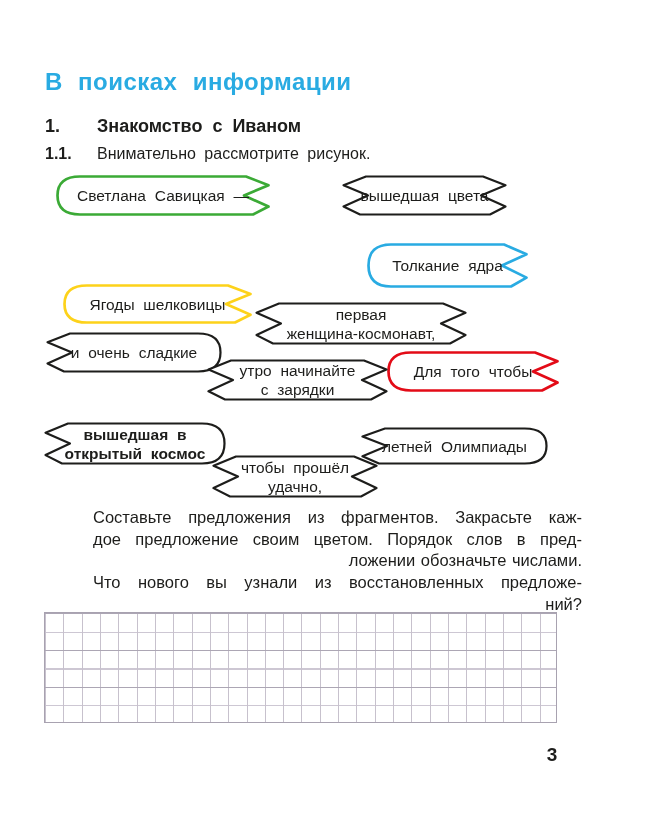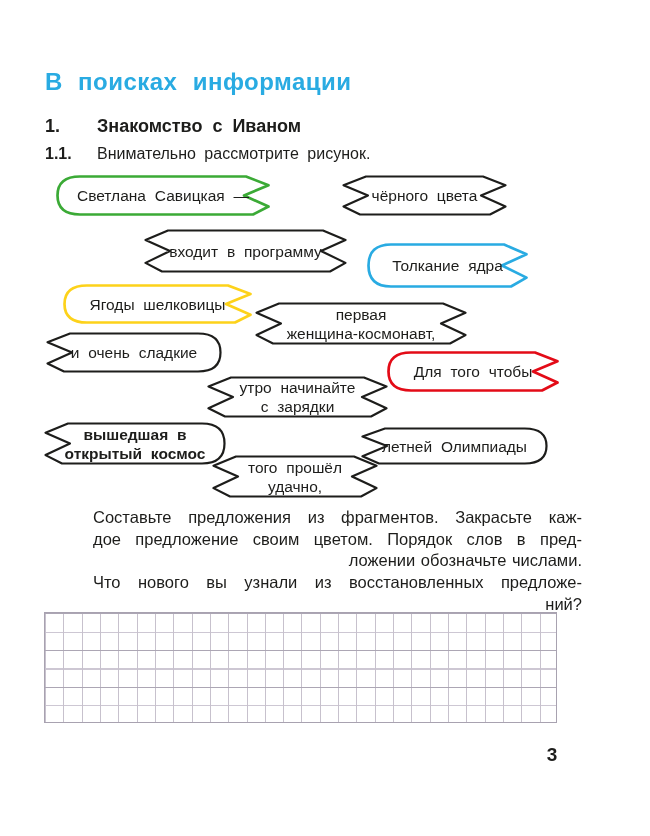--- a/index.html
+++ b/index.html
@@ -67,29 +67,21 @@
         </svg>
         <div class="btext">
           <div>Светлана Савицкая —</div>
         </div>
       </div>
       <div class="banner" style="left: 342px; top: 175px; width: 165px; height: 41px;">
         <svg width="165" height="41" viewBox="0 0 165 41">
           <path d="M 24 1.5 L 141 1.5 L 163.5 10.25 L 139 20.5 L 163.5 31.57 L 148 39.5 L 18 39.5 L 1.5 31.57 L 26 20.5 L 1.5 10.25 Z" fill="#ffffff" stroke="#1d1d1b" stroke-width="2.2" stroke-linejoin="round"></path>
         </svg>
         <div class="btext">
-          <div>чёрного цвета</div>
-        </div>
-      </div>
-      <div class="banner" style="left: 144px; top: 229px; width: 203px; height: 44px;">
-        <svg width="203" height="44" viewBox="0 0 203 44">
-          <path d="M 24 1.5 L 179 1.5 L 201.5 11 L 177 22 L 201.5 33.88 L 186 42.5 L 18 42.5 L 1.5 33.88 L 26 22 L 1.5 11 Z" fill="#ffffff" stroke="#1d1d1b" stroke-width="2.2" stroke-linejoin="round"></path>
-        </svg>
-        <div class="btext">
-          <div>входит в программу</div>
+          <div>вышедшая цвета</div>
         </div>
       </div>
       <div class="banner" style="left: 367px; top: 243px; width: 161px; height: 45px;">
         <svg width="161" height="45" viewBox="0 0 161 45">
           <path d="M 24 1.5 L 137 1.5 L 159.5 11.25 L 135 22.5 L 159.5 34.65 L 144 43.5 L 24 43.5 Q 1.5 43.5 1.5 22.5 Q 1.5 1.5 24 1.5 Z" fill="#ffffff" stroke="#29abe2" stroke-width="2.7" stroke-linejoin="round"></path>
         </svg>
         <div class="btext">
           <div>Толкание ядра</div>
         </div>
       </div>
@@ -119,21 +111,21 @@
         </div>
       </div>
       <div class="banner" style="left: 387px; top: 351px; width: 172px; height: 41px;">
         <svg width="172" height="41" viewBox="0 0 172 41">
           <path d="M 24 1.5 L 148 1.5 L 170.5 10.25 L 146 20.5 L 170.5 31.57 L 155 39.5 L 24 39.5 Q 1.5 39.5 1.5 20.5 Q 1.5 1.5 24 1.5 Z" fill="#ffffff" stroke="#e30b17" stroke-width="2.7" stroke-linejoin="round"></path>
         </svg>
         <div class="btext">
           <div>Для того чтобы</div>
         </div>
       </div>
-      <div class="banner" style="left: 207px; top: 376px; width: 181px; height: 42px;">
+      <div class="banner" style="left: 207px; top: 359px; width: 181px; height: 42px;">
         <svg width="181" height="42" viewBox="0 0 181 42">
           <path d="M 24 1.5 L 157 1.5 L 179.5 10.5 L 155 21 L 179.5 32.34 L 164 40.5 L 18 40.5 L 1.5 32.34 L 26 21 L 1.5 10.5 Z" fill="#ffffff" stroke="#1d1d1b" stroke-width="2.2" stroke-linejoin="round"></path>
         </svg>
         <div class="btext">
           <div>утро начинайте</div>
           <div>с зарядки</div>
         </div>
       </div>
       <div class="banner" style="left: 44px; top: 422px; width: 182px; height: 43px; font-weight: bold;">
         <svg width="182" height="43" viewBox="0 0 182 43">
@@ -150,21 +142,21 @@
         </svg>
         <div class="btext">
           <div>летней Олимпиады</div>
         </div>
       </div>
       <div class="banner" style="left: 212px; top: 455px; width: 166px; height: 43px;">
         <svg width="166" height="43" viewBox="0 0 166 43">
           <path d="M 24 1.5 L 142 1.5 L 164.5 10.75 L 140 21.5 L 164.5 33.11 L 149 41.5 L 18 41.5 L 1.5 33.11 L 26 21.5 L 1.5 10.75 Z" fill="#ffffff" stroke="#1d1d1b" stroke-width="2.2" stroke-linejoin="round"></path>
         </svg>
         <div class="btext">
-          <div>того прошёл</div>
+          <div>чтобы прошёл</div>
           <div>удачно,</div>
         </div>
       </div>
     </div>
 
   <div class="instructions">
       <div class="instr-line fill">Составьте предложения из фрагментов. Закрасьте каж-</div>
       <div class="instr-line fill">дое предложение своим цветом. Порядок слов в пред-</div>
       <div class="instr-line">ложении обозначьте числами.</div>
       <div class="instr-line fill">Что нового вы узнали из восстановленных предложе-</div>

